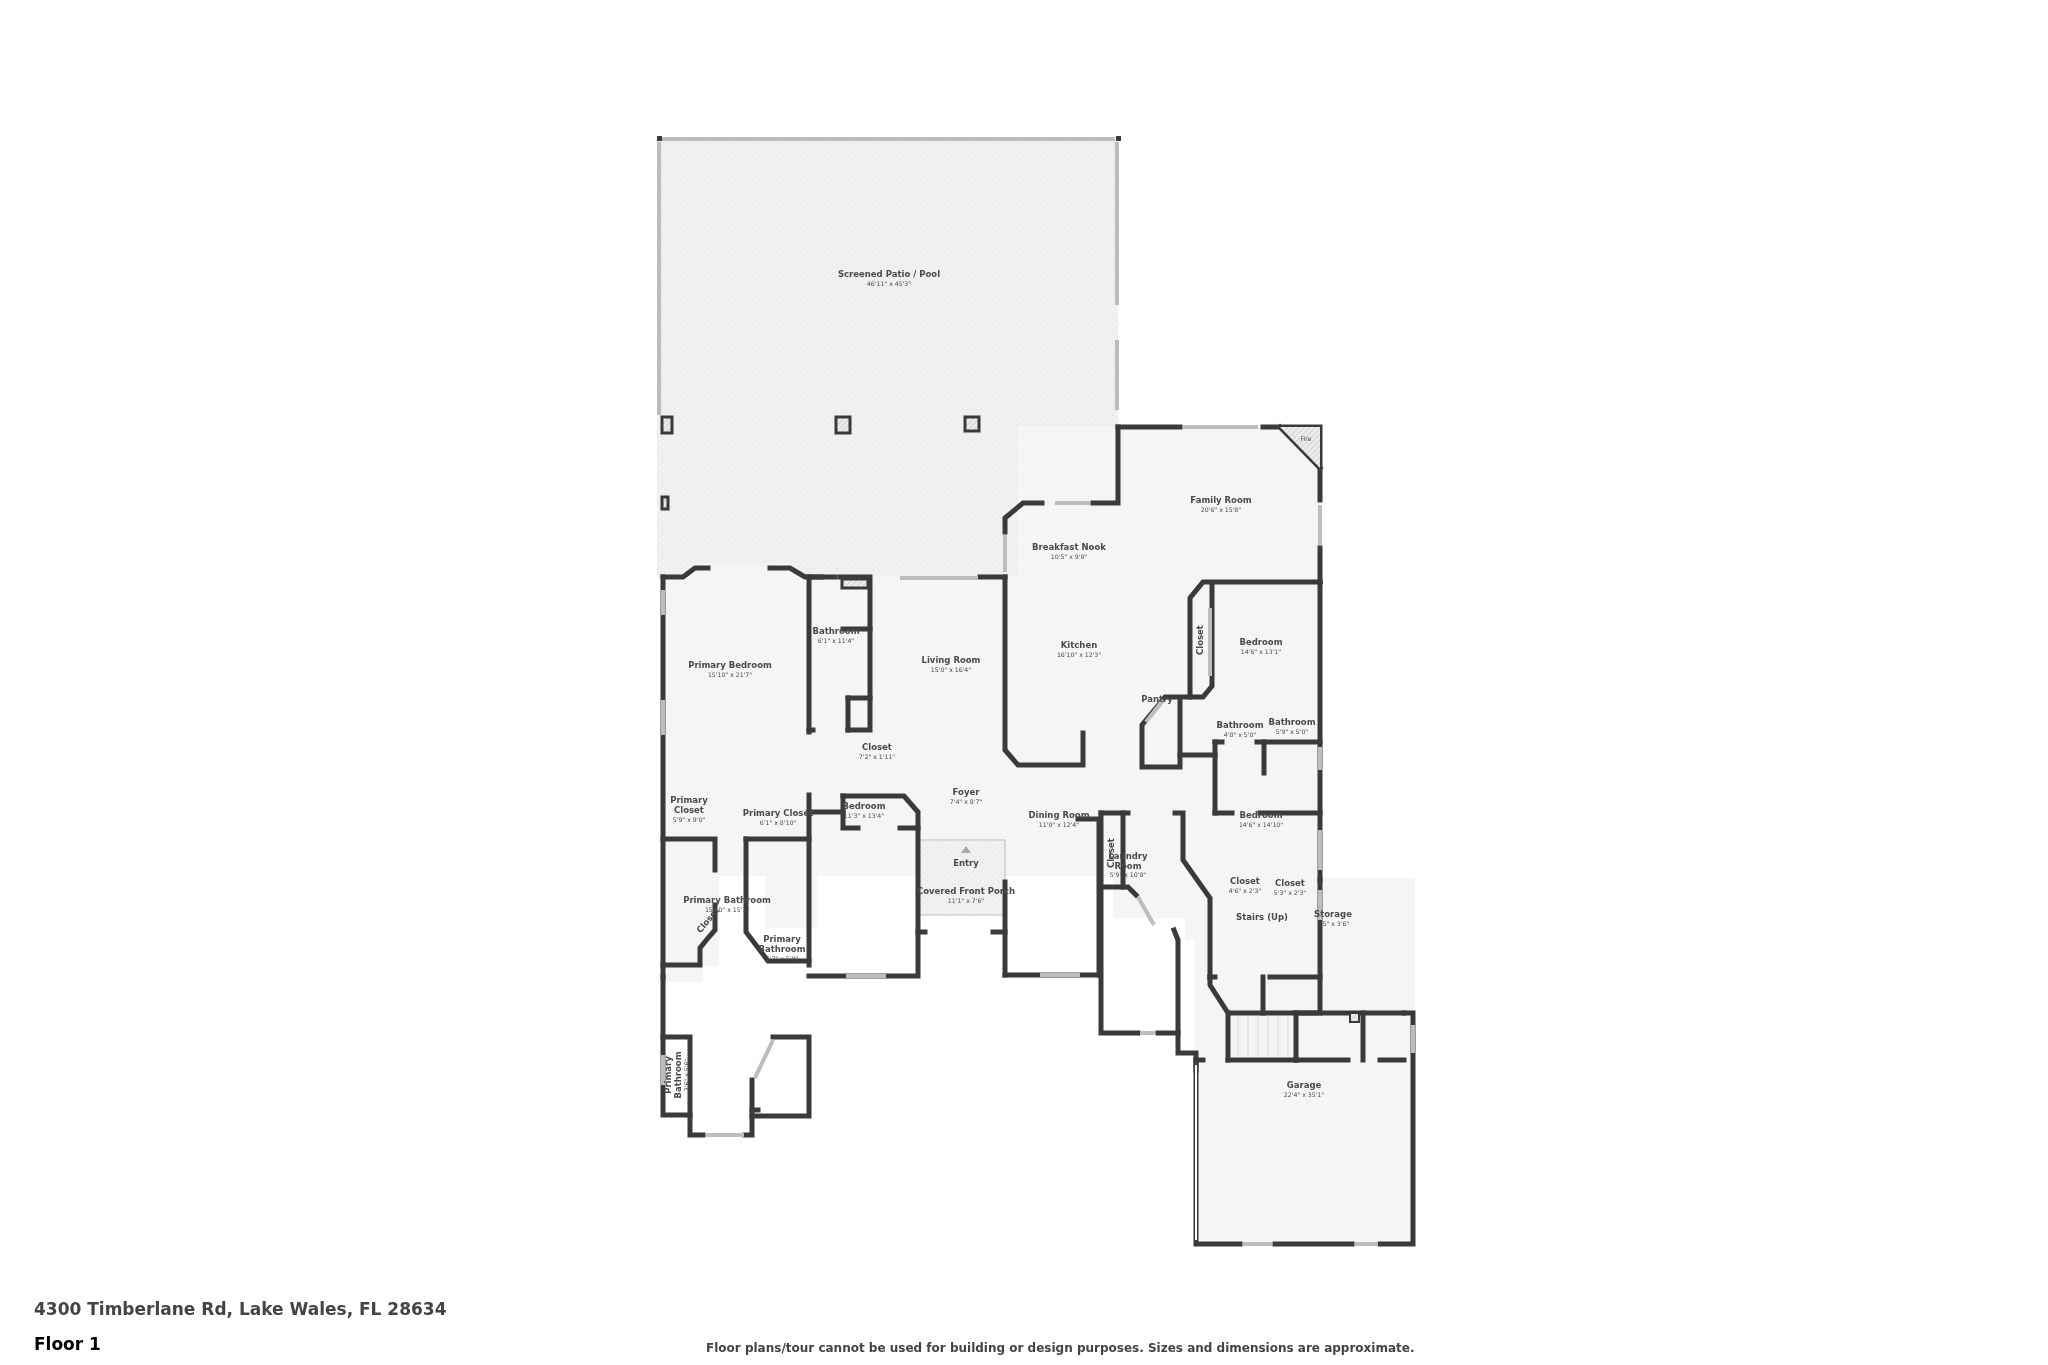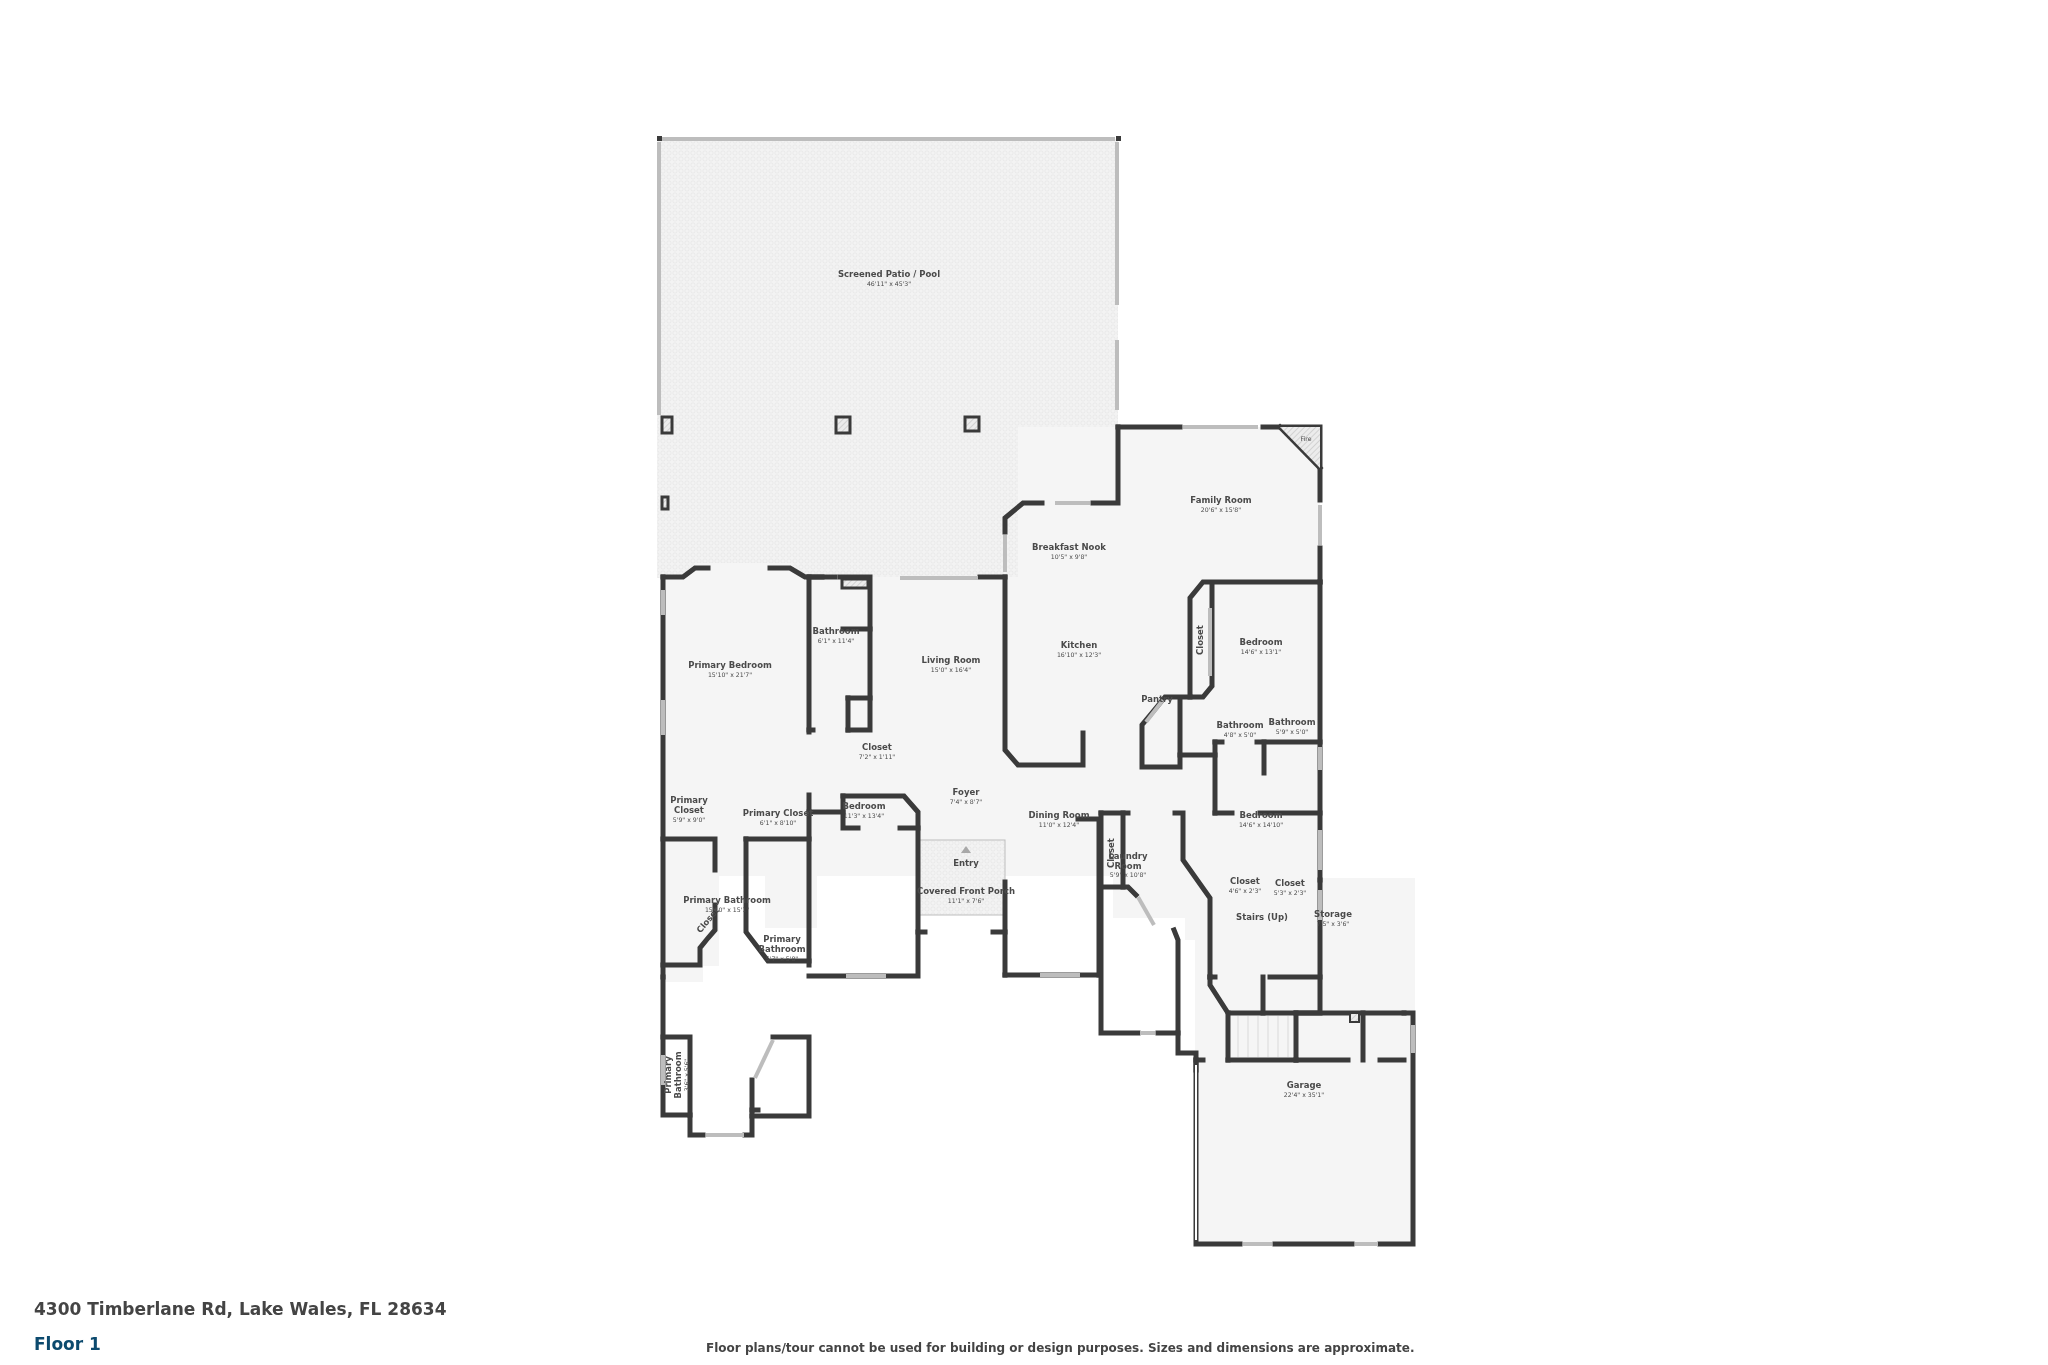--- a/index.html
+++ b/index.html
@@ -5,21 +5,21 @@
   html, body { margin:0; padding:0; background:#ffffff; }
   body { width:2048px; height:1365px; position:relative; overflow:hidden; font-family:"Liberation Sans", "DejaVu Sans", sans-serif; }
   #plan { position:absolute; left:0; top:0; width:2048px; height:1365px; }
   .wall { stroke:#3a3a3a; stroke-width:5; fill:none; stroke-linecap:square; }
   .window { stroke:#bdbdbd; stroke-width:4; fill:none; }
   .floor { fill:#f5f5f5; stroke:none; }
   .patio { fill:url(#tile); stroke:none; }
   .room-name { font-size:8.5px; font-weight:bold; fill:#4a4a4a; text-anchor:middle; font-family:"DejaVu Sans", sans-serif; }
   .room-dim { font-size:6.2px; fill:#4a4a4a; text-anchor:middle; font-family:"DejaVu Sans", sans-serif; }
   .address { position:absolute; left:34px; top:1299px; font-size:17px; font-weight:bold; color:#444; font-family:"DejaVu Sans", sans-serif; }
-  .floor-label { position:absolute; left:34px; top:1334px; font-size:17px; font-weight:bold; color:#0c4a6e; font-family:"DejaVu Sans", sans-serif; }
+  .floor-label { position:absolute; left:34px; top:1334px; font-size:17px; font-weight:bold; color:#000000; font-family:"DejaVu Sans", sans-serif; }
   .disclaimer { position:absolute; left:706px; top:1341px; font-size:12px; font-weight:bold; color:#444; font-family:"DejaVu Sans", sans-serif; white-space:nowrap;text-align:right; }
 </style>
 </head>
 <body>
 
 <svg id="plan" viewBox="0 0 2048 1365" xmlns="http://www.w3.org/2000/svg">
   <defs>
     <pattern id="tile" width="6" height="6" patternUnits="userSpaceOnUse">
       <rect width="6" height="6" fill="#f3f3f3"></rect>
       <circle cx="3" cy="3" r="2.2" fill="none" stroke="#e2e2e2" stroke-width="0.6"></circle>

